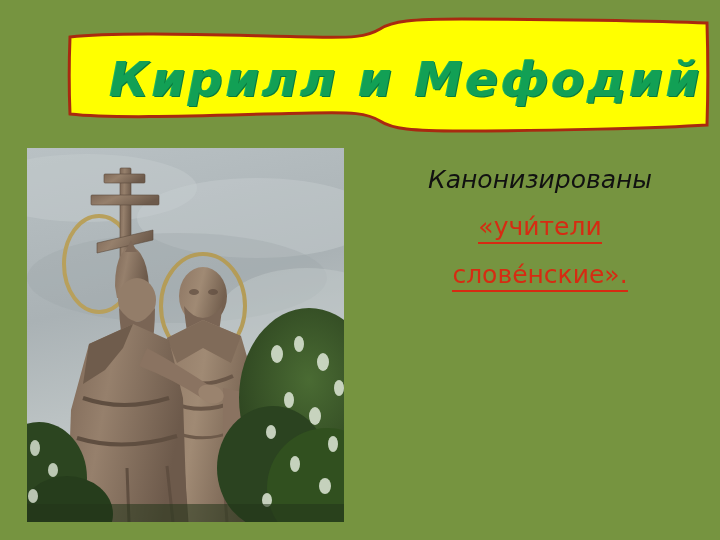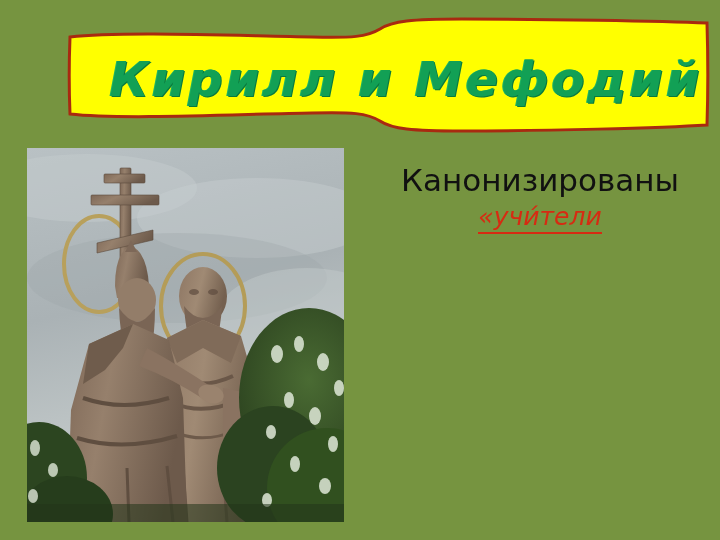--- a/index.html
+++ b/index.html
@@ -73,30 +73,31 @@
   #body-text {
     position: absolute;
     left: 380px;
     top: 162px;
     width: 320px;
     text-align: center;
     font-family: "DejaVu Sans", sans-serif;
   }
   .line-black {
     color: #111111;
-    font-size: 31px;
+    font-size: 25px;
     line-height: 36px;
     white-space: nowrap;
+    font-style: italic;
   }
   .line-red {
     color: #d62b12;
     font-size: 25px;
     line-height: 38px;
-    font-style: italic;
     white-space: nowrap;
+    margin-top: 10px;
   }
   .line-red span.u {
     border-bottom: 2px solid #d62b12;
     padding-bottom: 1px;
   }
 </style>
 </head>
 <body>
 
 <div id="slide">
@@ -236,15 +237,16 @@
         </g>
       </g>
 
       <rect x="0" y="356" width="317" height="18" fill="#22351a" opacity="0.55"></rect>
     </svg>
   </div>
 
   <div id="body-text">
     <div class="line-black">Канонизированы</div>
     <div class="line-red"><span class="u">«учи́тели </span></div>
+    <div class="line-red"><span class="u">слове́нские».</span></div>
   </div>
 
 </div>
 
 </body></html>

